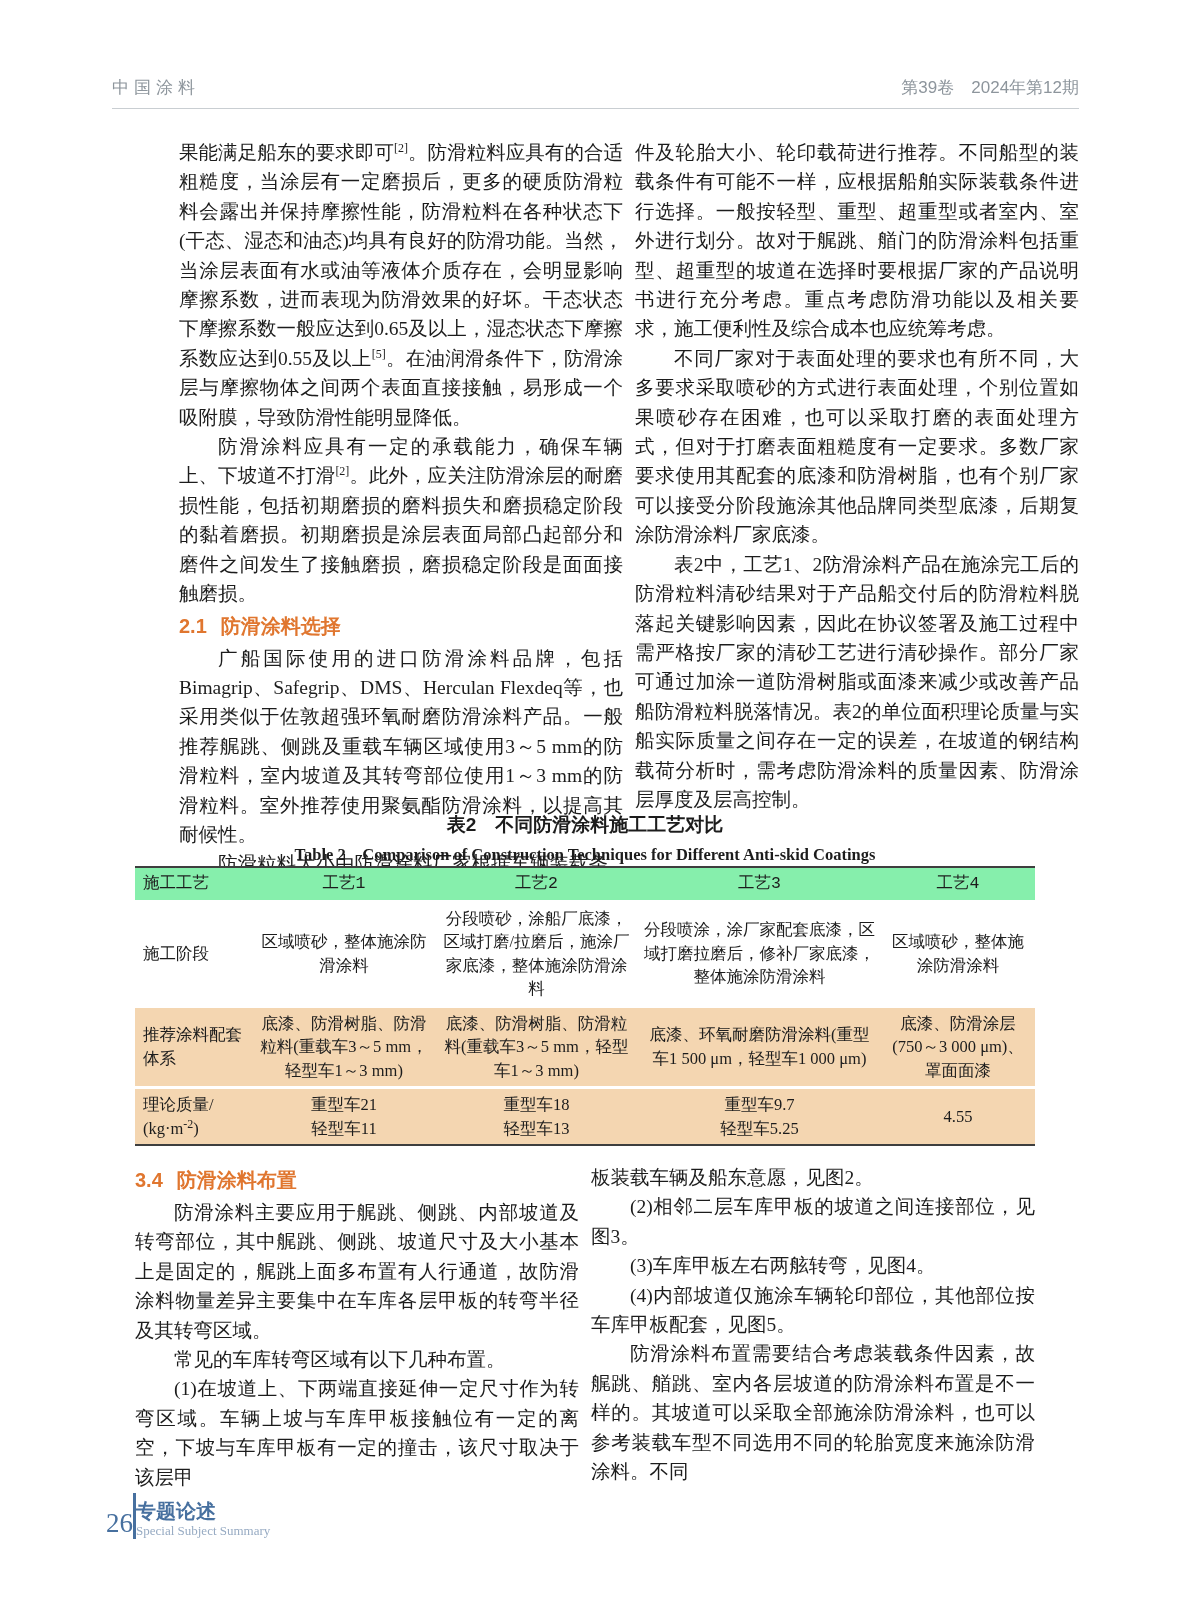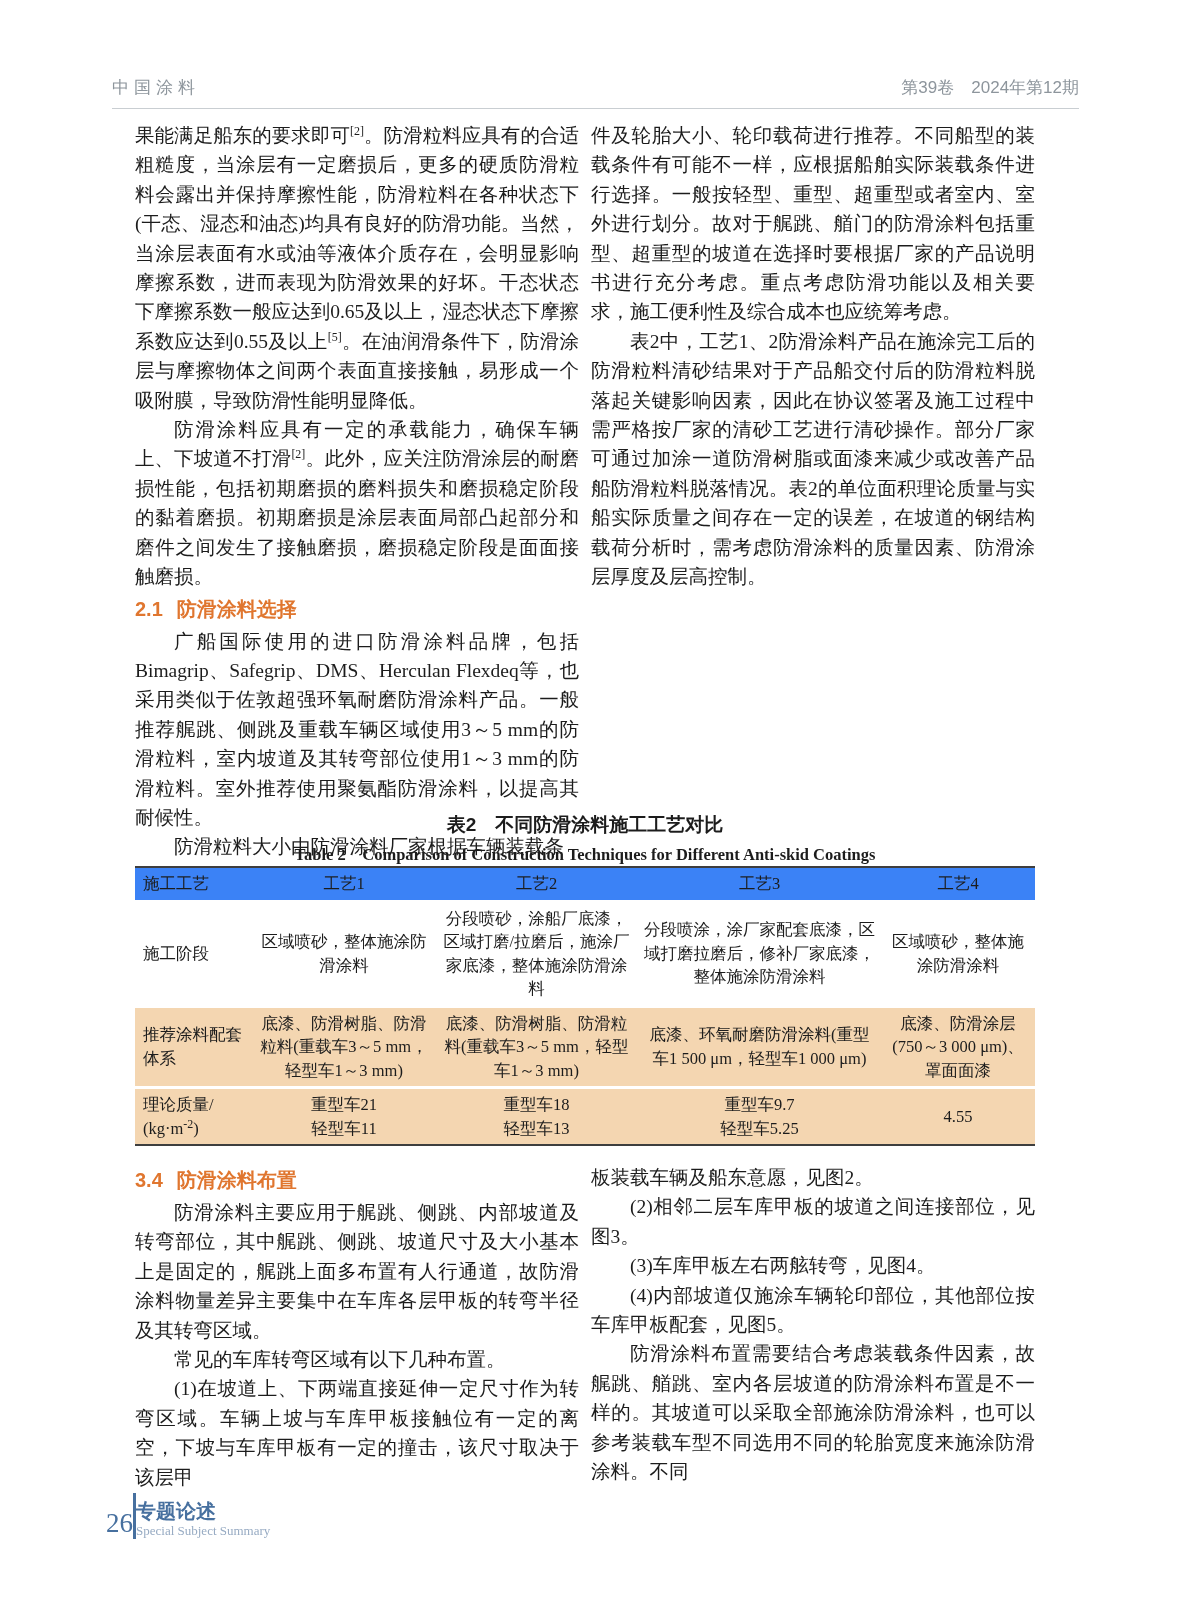--- a/index.html
+++ b/index.html
@@ -13,21 +13,21 @@
   .pg-header{
     position:absolute;top:76px;left:112px;right:108px;
     display:flex;justify-content:space-between;align-items:flex-end;
     padding-bottom:9px;border-bottom:1.5px solid #c9ced2;
     font-size:17px;color:#8d959c;
     font-family:"Liberation Sans","DejaVu Sans",sans-serif;
   }
   .pg-header .jname{letter-spacing:5px;}
   
   .cols{position:absolute;left:135px;width:900px;display:flex;gap:12px;}
-  .cols-top{top:121px;}
+  .cols-top{top:138px;margin-left:44px;}
   .cols-bottom{top:1163px;}
   .col{width:444px;font-size:19.5px;line-height:29.4px;text-align:justify;}
   .col p{margin:0;}
   .col p.ind{text-indent:2em;}
   sup{font-size:12px;line-height:0;vertical-align:super;}
   .sec-h{
     display:flex;gap:14px;align-items:baseline;
     color:#e0762f;font-weight:bold;font-size:20px;line-height:31px;
     font-family:"Liberation Sans","DejaVu Sans",sans-serif;
     margin:2px 0 2px;
@@ -48,21 +48,21 @@
     font-size:16.5px;line-height:23.5px;
   }
   table.cmp td,table.cmp th{
     padding:4px 6px;vertical-align:middle;font-weight:normal;
     border-bottom:3px solid #ffffff;
   }
   table.cmp tr:last-child td{border-bottom:none;}
   table.cmp .rowlabel{text-align:left;padding-left:8px;}
   table.cmp .c{text-align:center;}
   tr.band-dark  td,tr.band-dark th{background:#ecb econ;}
-  tr.band-dark  td,tr.band-dark th{background:#3b82f6;}
+  tr.band-dark  td,tr.band-dark th{background:#86efac;font-family:Liberation Mono, monospace;}
   tr.band-light td{background:#f4d6b1;}
   tr.band-white td{background:#ffffff;}
   .pre{white-space:pre-line;}
   
   .pg-footer{
     position:absolute;top:1493px;left:106px;
     display:flex;align-items:flex-end;gap:0;
   }
   .pg-footer .pnum{
     font-size:27px;color:#47709f;font-family:"Liberation Serif",serif;
@@ -92,20 +92,21 @@
       <p class="ind"><span>防滑涂料应具有一定的承载能力，确保车辆上、下坡道不打滑</span><sup>[2]</sup><span>。此外，应关注防滑涂层的耐磨损性能，包括初期磨损的磨料损失和磨损稳定阶段的黏着磨损。初期磨损是涂层表面局部凸起部分和磨件之间发生了接触磨损，磨损稳定阶段是面面接触磨损。</span></p>
       <div class="sec-h">
         <span>2.1</span>
         <span>防滑涂料选择</span>
       </div>
       <p class="ind">广船国际使用的进口防滑涂料品牌，包括Bimagrip、Safegrip、DMS、Herculan Flexdeq等，也采用类似于佐敦超强环氧耐磨防滑涂料产品。一般推荐艉跳、侧跳及重载车辆区域使用3～5 mm的防滑粒料，室内坡道及其转弯部位使用1～3 mm的防滑粒料。室外推荐使用聚氨酯防滑涂料，以提高其耐候性。</p>
       <p class="ind">防滑粒料大小由防滑涂料厂家根据车辆装载条</p>
     </div>
     <div class="col">
       <p>件及轮胎大小、轮印载荷进行推荐。不同船型的装载条件有可能不一样，应根据船舶实际装载条件进行选择。一般按轻型、重型、超重型或者室内、室外进行划分。故对于艉跳、艏门的防滑涂料包括重型、超重型的坡道在选择时要根据厂家的产品说明书进行充分考虑。重点考虑防滑功能以及相关要求，施工便利性及综合成本也应统筹考虑。</p>
+      <p class="ind">不同厂家对于表面处理的要求也有所不同，大多要求采取喷砂的方式进行表面处理，个别位置如果喷砂存在困难，也可以采取打磨的表面处理方式，但对于打磨表面粗糙度有一定要求。多数厂家要求使用其配套的底漆和防滑树脂，也有个别厂家可以接受分阶段施涂其他品牌同类型底漆，后期复涂防滑涂料厂家底漆。</p>
       <p class="ind">表2中，工艺1、2防滑涂料产品在施涂完工后的防滑粒料清砂结果对于产品船交付后的防滑粒料脱落起关键影响因素，因此在协议签署及施工过程中需严格按厂家的清砂工艺进行清砂操作。部分厂家可通过加涂一道防滑树脂或面漆来减少或改善产品船防滑粒料脱落情况。表2的单位面积理论质量与实船实际质量之间存在一定的误差，在坡道的钢结构载荷分析时，需考虑防滑涂料的质量因素、防滑涂层厚度及层高控制。</p>
     </div>
   </div>
 
   <div class="tbl-wrap">
     <div class="tbl-cap-zh">表2　不同防滑涂料施工工艺对比</div>
     <div class="tbl-cap-en">Table 2　Comparison of Construction Techniques for Different Anti-skid Coatings</div>
     <table class="cmp">
       <colgroup>
         <col style="width:118px">

